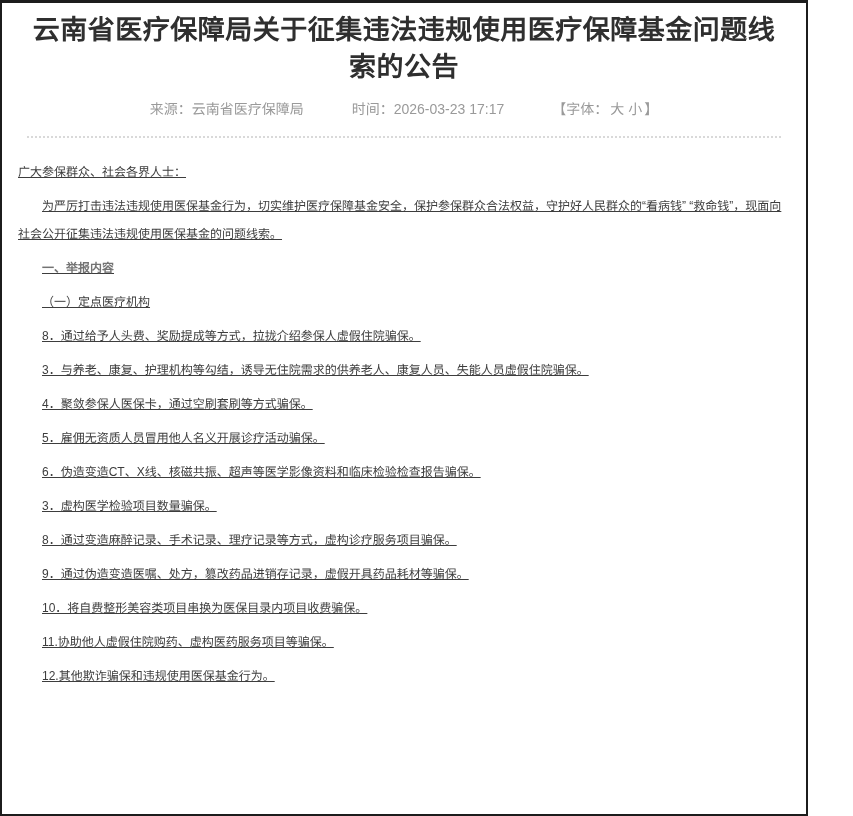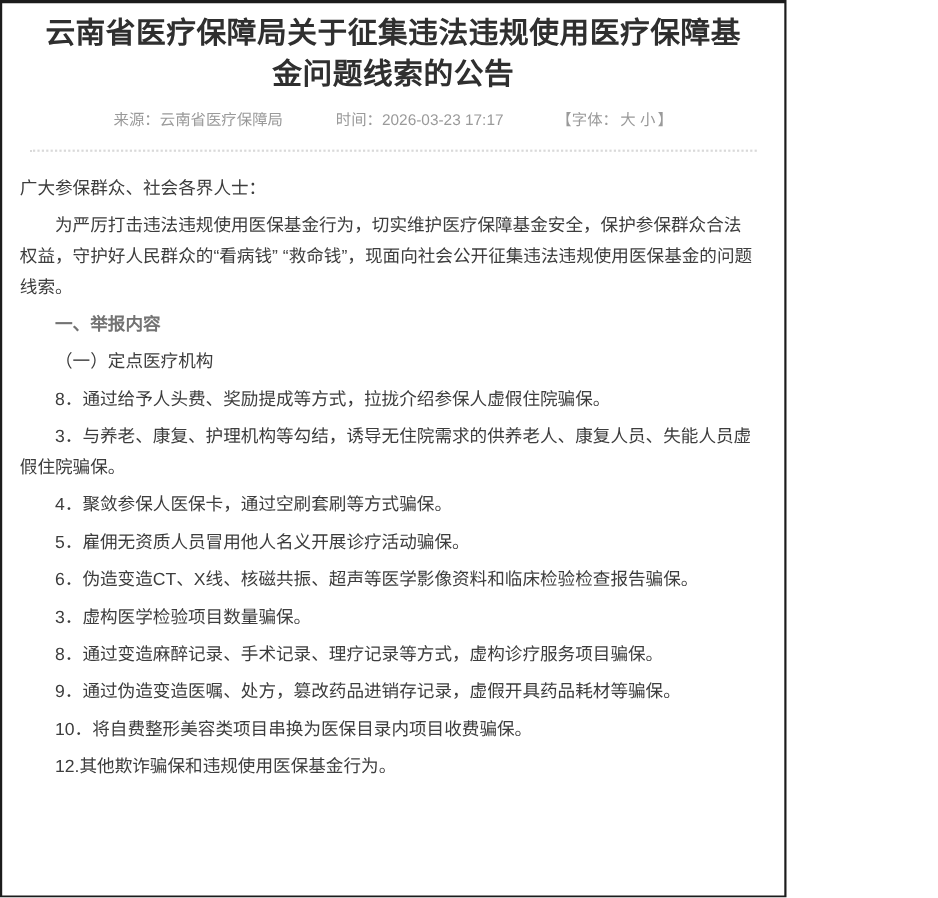--- a/index.html
+++ b/index.html
@@ -2,21 +2,21 @@
 <html lang="zh-CN"><head>
 <meta charset="utf-8">
 <style>
   html, body {
     margin: 0;
     padding: 0;
     background: #ffffff;
     font-family: "Liberation Sans", "DejaVu Sans", sans-serif;
   }
   .page {
-    width: 715px;
+    width: 808px;
     height: 816px;
     box-sizing: border-box;
     background: #ffffff;
     border: 2px solid #1c1c1c;
     border-top-width: 3px;
     overflow: hidden;
   }
   .article-title {
     margin: 9px 30px 0 30px;
     text-align: center;
@@ -40,21 +40,22 @@
   }
   .divider {
     margin: 18px 25px 0 25px;
     border: 0;
     border-top: 2px dotted #d9d9d9;
     height: 0;
   }
   .content {
     padding: 14px 24px 0 16px;
     color: #3d3d3d;
-    font-size: 16px;
+    font-size: 12px;
+    text-decoration: underline;
   }
   .content p {
     margin: 6px 0;
     line-height: 28px;
     text-indent: 2em;
   }
   .content p.salutation {
     text-indent: 0;
   }
   .content p.section-head {
@@ -86,16 +87,17 @@
 
     <p>8．通过给予人头费、奖励提成等方式，拉拢介绍参保人虚假住院骗保。</p>
     <p>3．与养老、康复、护理机构等勾结，诱导无住院需求的供养老人、康复人员、失能人员虚假住院骗保。</p>
     <p>4．聚敛参保人医保卡，通过空刷套刷等方式骗保。</p>
     <p>5．雇佣无资质人员冒用他人名义开展诊疗活动骗保。</p>
     <p>6．伪造变造CT、X线、核磁共振、超声等医学影像资料和临床检验检查报告骗保。</p>
     <p>3．虚构医学检验项目数量骗保。</p>
     <p>8．通过变造麻醉记录、手术记录、理疗记录等方式，虚构诊疗服务项目骗保。</p>
     <p>9．通过伪造变造医嘱、处方，篡改药品进销存记录，虚假开具药品耗材等骗保。</p>
     <p>10．将自费整形美容类项目串换为医保目录内项目收费骗保。</p>
+    <p>11.协助他人虚假住院购药、虚构医药服务项目等骗保。</p>
     <p>12.其他欺诈骗保和违规使用医保基金行为。</p>
   </div>
 
 </div>
 
 </body></html>

